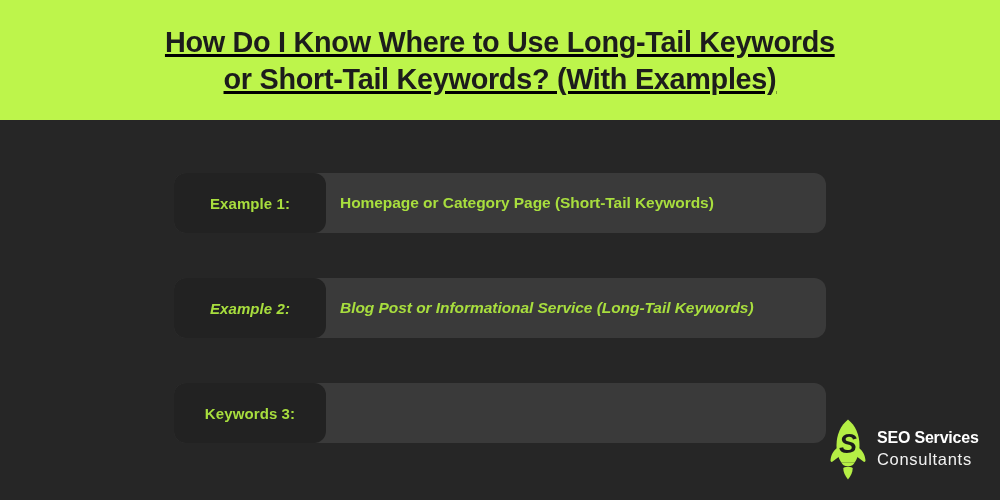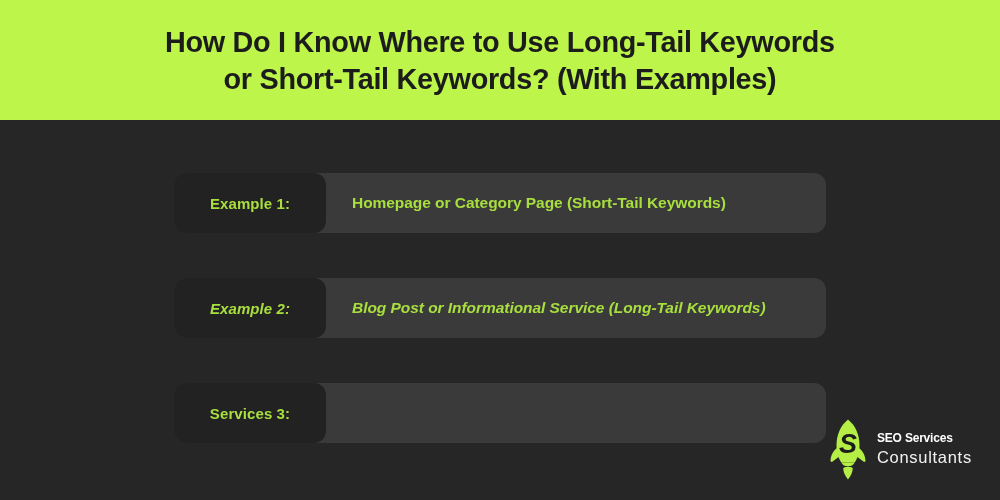--- a/index.html
+++ b/index.html
@@ -23,20 +23,21 @@
     left: 0;
     top: 0;
     width: 1000px;
     height: 120px;
     background: #bdf54b;
     display: flex;
     flex-direction: column;
     align-items: center;
     justify-content: center;
     padding: 0 40px;
+    text-decoration: underline;
   }
 
   .header-title-line {
     color: #1c1c1c;
     font-weight: 700;
     font-size: 30px;
     line-height: 37px;
     letter-spacing: -0.3px;
     text-align: center;
     white-space: nowrap;
@@ -81,21 +82,21 @@
   .example-tag-label {
     color: #a8de3e;
     font-size: 15px;
     font-weight: 700;
     letter-spacing: 0.1px;
     white-space: nowrap;
   }
 
   .example-text {
     flex: 1 1 auto;
-    padding-left: 26px;
+    padding-left: 14px;
     color: #a8de3e;
     font-size: 15.5px;
     font-weight: 700;
     letter-spacing: -0.05px;
     white-space: nowrap;
   }
 
   
   .logo {
     position: absolute;
@@ -117,21 +118,21 @@
 
   .logo-wordmark {
     display: flex;
     flex-direction: column;
     justify-content: center;
     line-height: 1;
   }
 
   .logo-line-1 {
     color: #ffffff;
-    font-size: 12px;
+    font-size: 16px;
     font-weight: 700;
     letter-spacing: -0.2px;
     white-space: nowrap;
   }
 
   .logo-line-2 {
     color: #f2f2f2;
     font-size: 16.5px;
     font-weight: 400;
     letter-spacing: 0.7px;
@@ -158,21 +159,21 @@
 
   <div class="example-row row-2">
     <div class="example-tag">
       <span class="example-tag-label">Example 2:</span>
     </div>
     <div class="example-text">Blog Post or Informational Service (Long-Tail Keywords)</div>
   </div>
 
   <div class="example-row row-3">
     <div class="example-tag">
-      <span class="example-tag-label">Services 3:</span>
+      <span class="example-tag-label">Keywords 3:</span>
     </div>
   </div>
 
 </div>
 
 <div class="logo">
   <div class="logo-mark">
     <svg width="40" height="62" viewBox="0 0 40 62" xmlns="http://www.w3.org/2000/svg">
 
       <path d="M11.5 28.5 C6 31.5 3 36 2.5 42.5 C2.5 43.8 3.6 44.4 4.6 43.6 L12.6 37.6 Z" fill="#b5ef45"></path>

